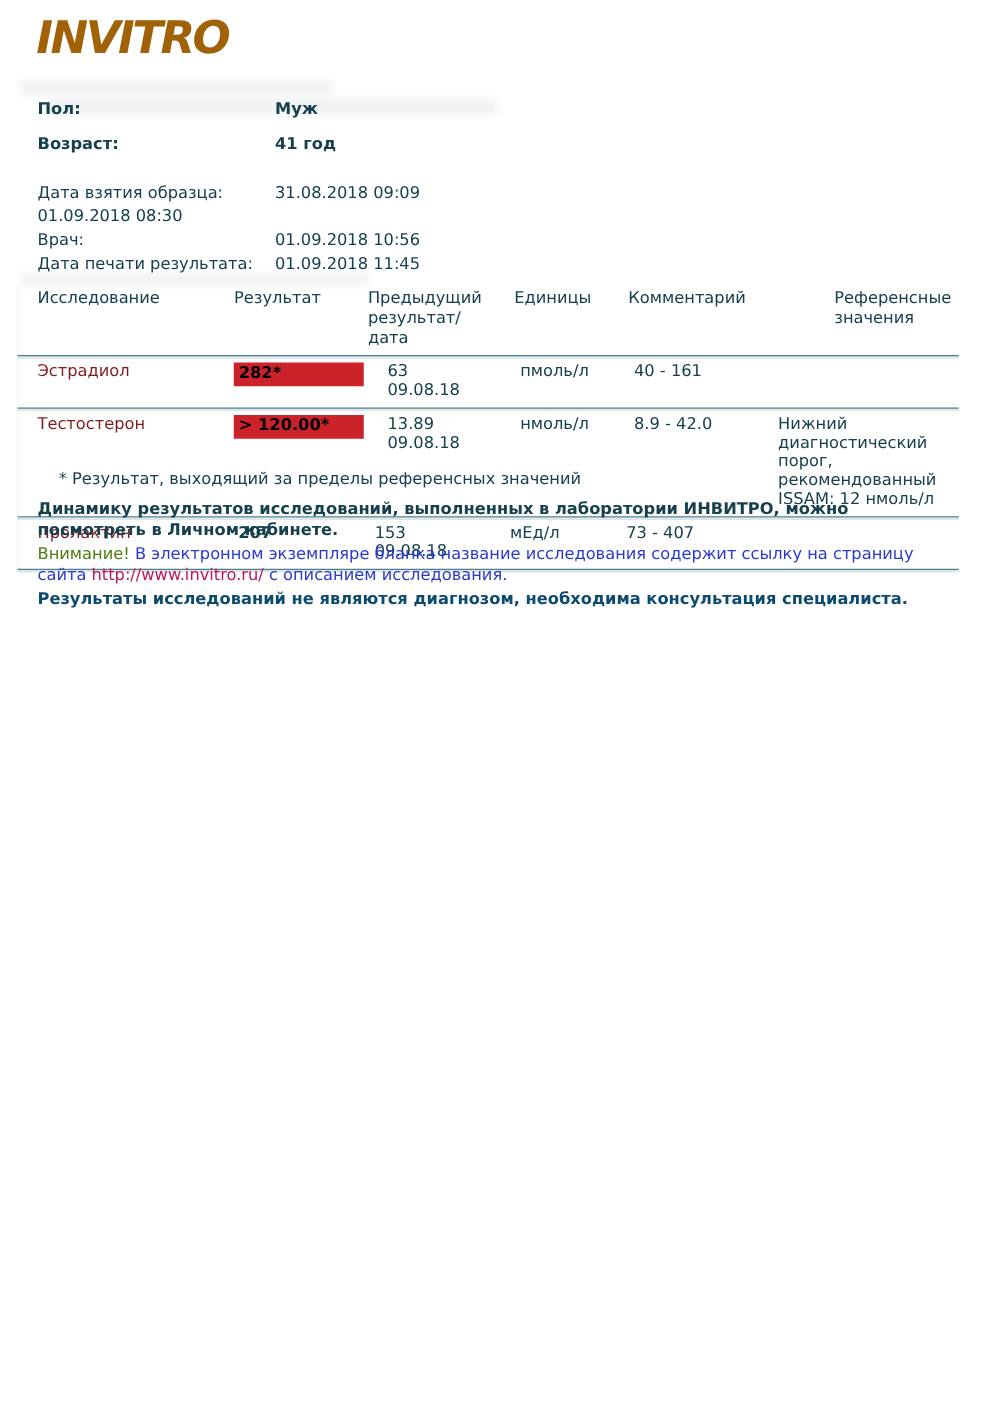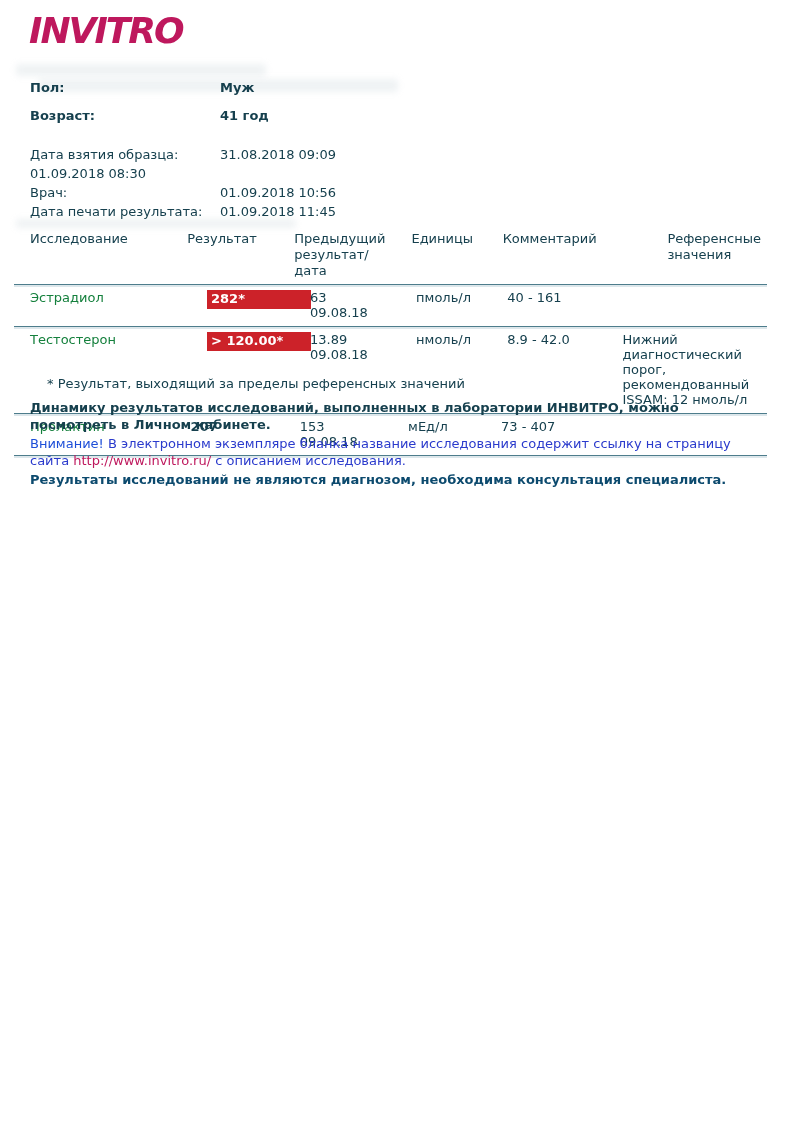--- a/index.html
+++ b/index.html
@@ -7,21 +7,21 @@
   body { font-family:"DejaVu Sans","Liberation Sans",sans-serif; }
   .page {
     position:relative; width:793px; height:1123px; background:#ffffff;
     overflow:hidden; color:#16404E; font-size:13px;
   }
 
   
   .logo {
     position:absolute; left:29px; top:10px;
     font-size:36px; font-weight:800; font-style:italic;
-    letter-spacing:-2px; color:#be185d;
+    letter-spacing:-2px; color:#a16207;
   }
 
   
   .redact { position:absolute; background:#c7d3d8; opacity:.28; filter:blur(3px); border-radius:2px; }
   .redact-1 { left:16px;  top:64px;  width:250px; height:12px; }
   .redact-2 { left:38px;  top:79px;  width:360px; height:13px; }
   .redact-3 { left:16px;  top:219px; width:280px; height:9px;  }
 
   
   .kv-row { position:absolute; left:30px; width:560px; display:flex; line-height:18px; }
@@ -35,35 +35,35 @@
   .cell { padding:2px 6px 4px 0; line-height:15px; }
   .c-name    { width:179px; padding-left:16px; }
   .c-result  { width:103px; }
   .c-prev    { width:102px; }
   .c-units   { width:84px;  }
   .c-ref     { width:113px; }
   .c-comment { width:172px; }
   .thead .cell { padding-top:3px; padding-bottom:5px; line-height:16px; }
   .data-row .cell { padding-top:5px; padding-bottom:6px; }
 
-  .test-link { color:#15803d; text-decoration:none; cursor:pointer; }
+  .test-link { color:#7f1d1d; text-decoration:none; cursor:pointer; }
   .flag-box {
     display:inline-block; min-width:104px;
-    background:#CC2229; color:#ffffff; font-weight:bold;
-    padding:1px 5px 2px 4px; line-height:16px;margin-left:20px;
+    background:#CC2229; color:#000000; font-weight:bold;
+    padding:1px 5px 2px 4px; line-height:16px;
   }
   .result-plain { font-weight:bold; }
   .prev-date { display:block; }
 
   
   .note { position:absolute; left:30px; width:720px; line-height:16px; }
   .note-asterisk { top:376px;margin-left:17px; }
   .note-dynamics { top:399px; font-weight:bold; line-height:17px; }
   .note-attention { top:435px; color:#2A3ACC; line-height:17px; }
-  .attn-label { color:#1d4ed8; }
+  .attn-label { color:#4d7c0f; }
   .attn-link { color:#be185d; text-decoration:none; cursor:pointer; }
   .note-disclaimer { top:472px; color:#0c4a6e;font-weight:bold; }
 </style>
 </head>
 <body>
 
 <div class="page">
 
   <div class="logo">INVITRO</div>
 

